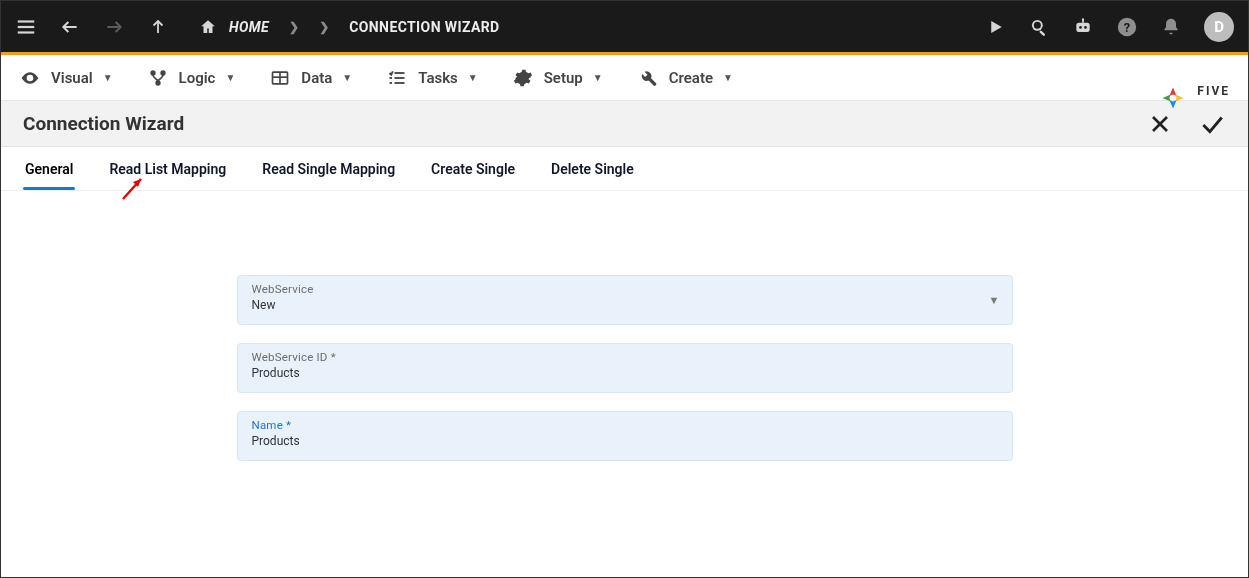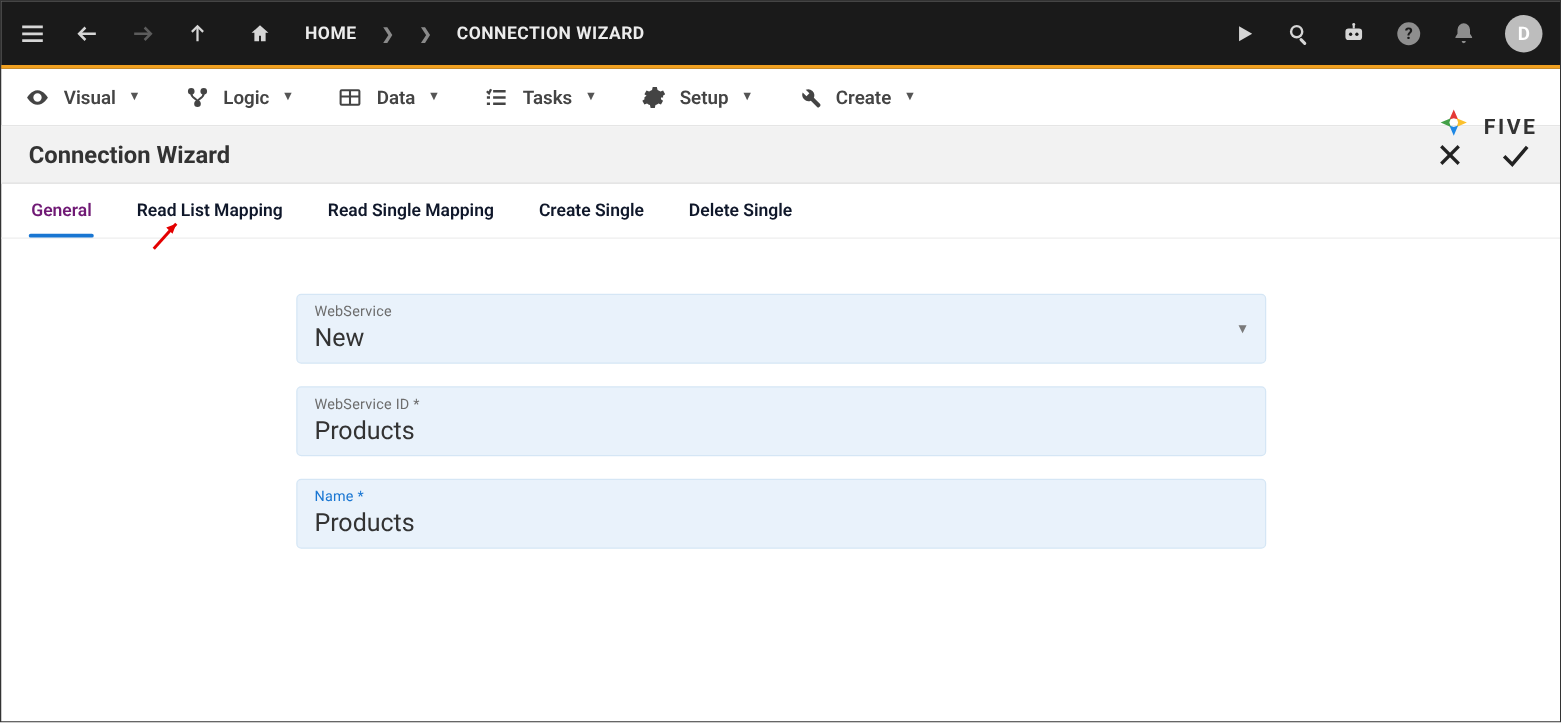--- a/index.html
+++ b/index.html
@@ -4,56 +4,56 @@
 <style>
   * { box-sizing: border-box; margin: 0; padding: 0; font-family: -apple-system, BlinkMacSystemFont, "Segoe UI", Roboto, Arial, sans-serif; }
   html, body { width: 1249px; height: 578px; overflow: hidden; background: #fff; }
   .frame { width: 1249px; height: 578px; border: 1px solid #333; position: relative; background: #fff; }
 
   
   .topbar { height: 54px; background: #1a1a1a; display: flex; align-items: center; padding: 0 14px; color: #e0e0e0; border-bottom: 3px solid #f0a020; }
   .topbar .left { display: flex; align-items: center; gap: 22px; }
   .topbar .crumbs { display: flex; align-items: center; gap: 20px; margin-left: 6px; }
   .crumb { font-size: 14px; font-weight: 700; letter-spacing: .4px; color: #ececec; display: flex; align-items: center; gap: 8px; }
-  .crumb.home { gap: 25px; }
+  .crumb.home { gap: 10px; font-style: italic; }
   .crumb-sep { color: #8a8a8a; font-size: 12px; font-weight: 700; }
   .topbar .spacer { flex: 1; }
   .topbar .right { display: flex; align-items: center; gap: 22px; }
   .icn { display: inline-flex; align-items: center; justify-content: center; width: 22px; height: 22px; color: #d6d6d6; }
   .icn.dim { color: #5c5c5c; }
   .avatar { width: 30px; height: 30px; border-radius: 50%; background: #bdbdbd; color: #fff; font-weight: 700; font-size: 15px; display: flex; align-items: center; justify-content: center; }
 
   
   .menubar { height: 46px; display: flex; align-items: center; padding: 12px 18px; gap: 34px; border-bottom: 1px solid #e5e5e5; }
   .menuitem { display: flex; align-items: center; gap: 10px; color: #444; font-size: 15px; font-weight: 600; cursor: pointer; }
   .menuitem .tri { font-size: 10px; color: #555; }
   .menubar .spacer { flex: 1; }
-  .brand { display: flex; align-items: flex-end; gap: 10px; color: #333; font-weight: 700; letter-spacing: 2px; font-size: 17px; margin-top: 40px; }
+  .brand { display: flex; align-items: flex-start; gap: 10px; color: #333; font-weight: 700; letter-spacing: 2px; font-size: 12px; margin-top: 40px; }
   .brand svg { display:block; }
 
   
   .pagehead { height: 46px; display: flex; align-items: center; padding: 0 22px; background: #f2f2f2; border-bottom: 1px solid #e0e0e0; }
   .pagehead h1 { font-size: 19px; font-weight: 700; color: #333; }
   .pagehead .spacer { flex: 1; }
   .pagehead .actions { display: flex; align-items: center; gap: 24px; }
   .pagehead .actbtn { display: inline-flex; width: 28px; height: 28px; align-items: center; justify-content: center; color: #222; cursor: pointer; }
 
   
   .tabs { height: 44px; display: flex; align-items: center; padding: 0 22px; gap: 32px; border-bottom: 1px solid #eee; }
   .tab { font-size: 14px; font-weight: 600; color: #0f172a; padding: 12px 2px; cursor: pointer; position: relative; }
-  .tab.active { color: #701a75; }
+  .tab.active { color: #000000; }
   .tab.active::after { content: ""; position: absolute; left: 0; right: 0; bottom: -1px; height: 3px; background: #1976d2; border-radius: 2px; }
 
   
   .formwrap { padding: 44px 0 0 0; display: flex; justify-content: center; }
-  .form { width: 776px; display: flex; flex-direction: column; gap: 18px; }
+  .form { width: 776px; display: flex; flex-direction: column; gap: 18px; margin-top: 40px; }
   .field { background: #e9f2fb; border: 1px solid #d5e6f5; border-radius: 4px; padding: 6px 14px 8px 14px; position: relative; }
   .field .lbl { font-size: 11.5px; color: #6d6d6d; letter-spacing: .2px; }
   .field.focused .lbl { color: #1976d2; }
-  .field .val { font-size: 20px; color: #333; padding-top: 2px; min-height: 20px; }
+  .field .val { font-size: 12px; color: #333; padding-top: 2px; min-height: 20px; }
   .field .dd { position: absolute; right: 12px; top: 50%; transform: translateY(-50%); color: #7a7a7a; font-size: 11px; }
 
   
   .annot { position: absolute; left: 118px; top: 172px; pointer-events: none; }
 </style>
 </head>
 <body>
 
 <div class="frame">
 

